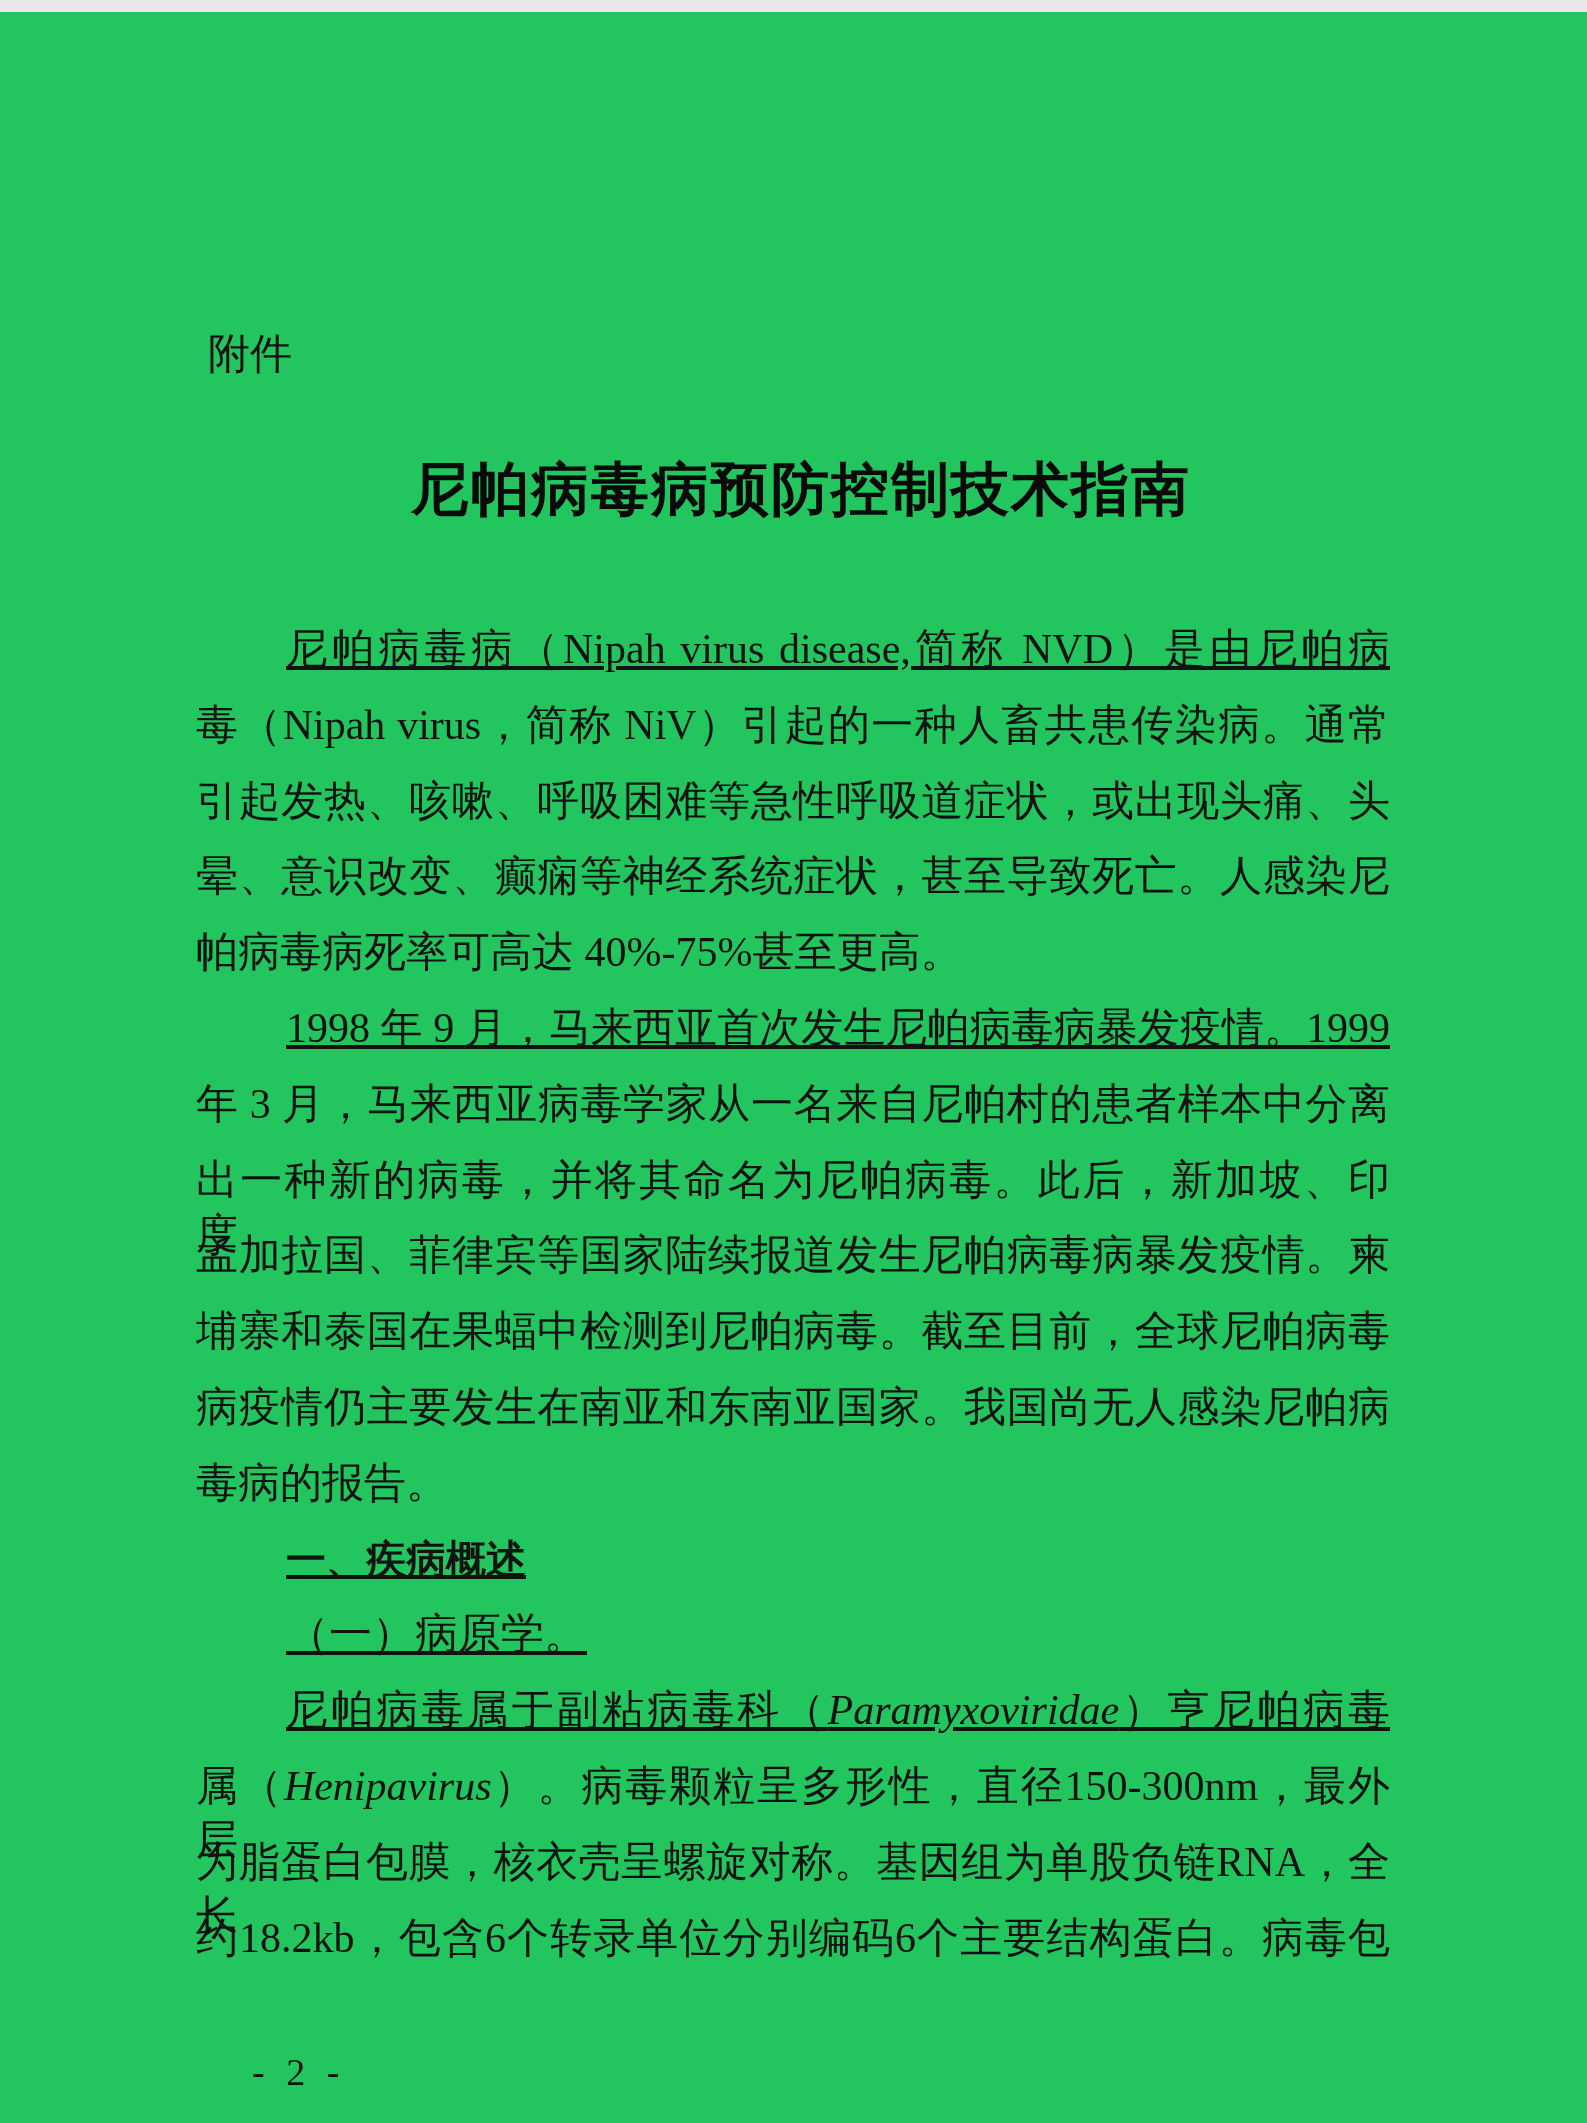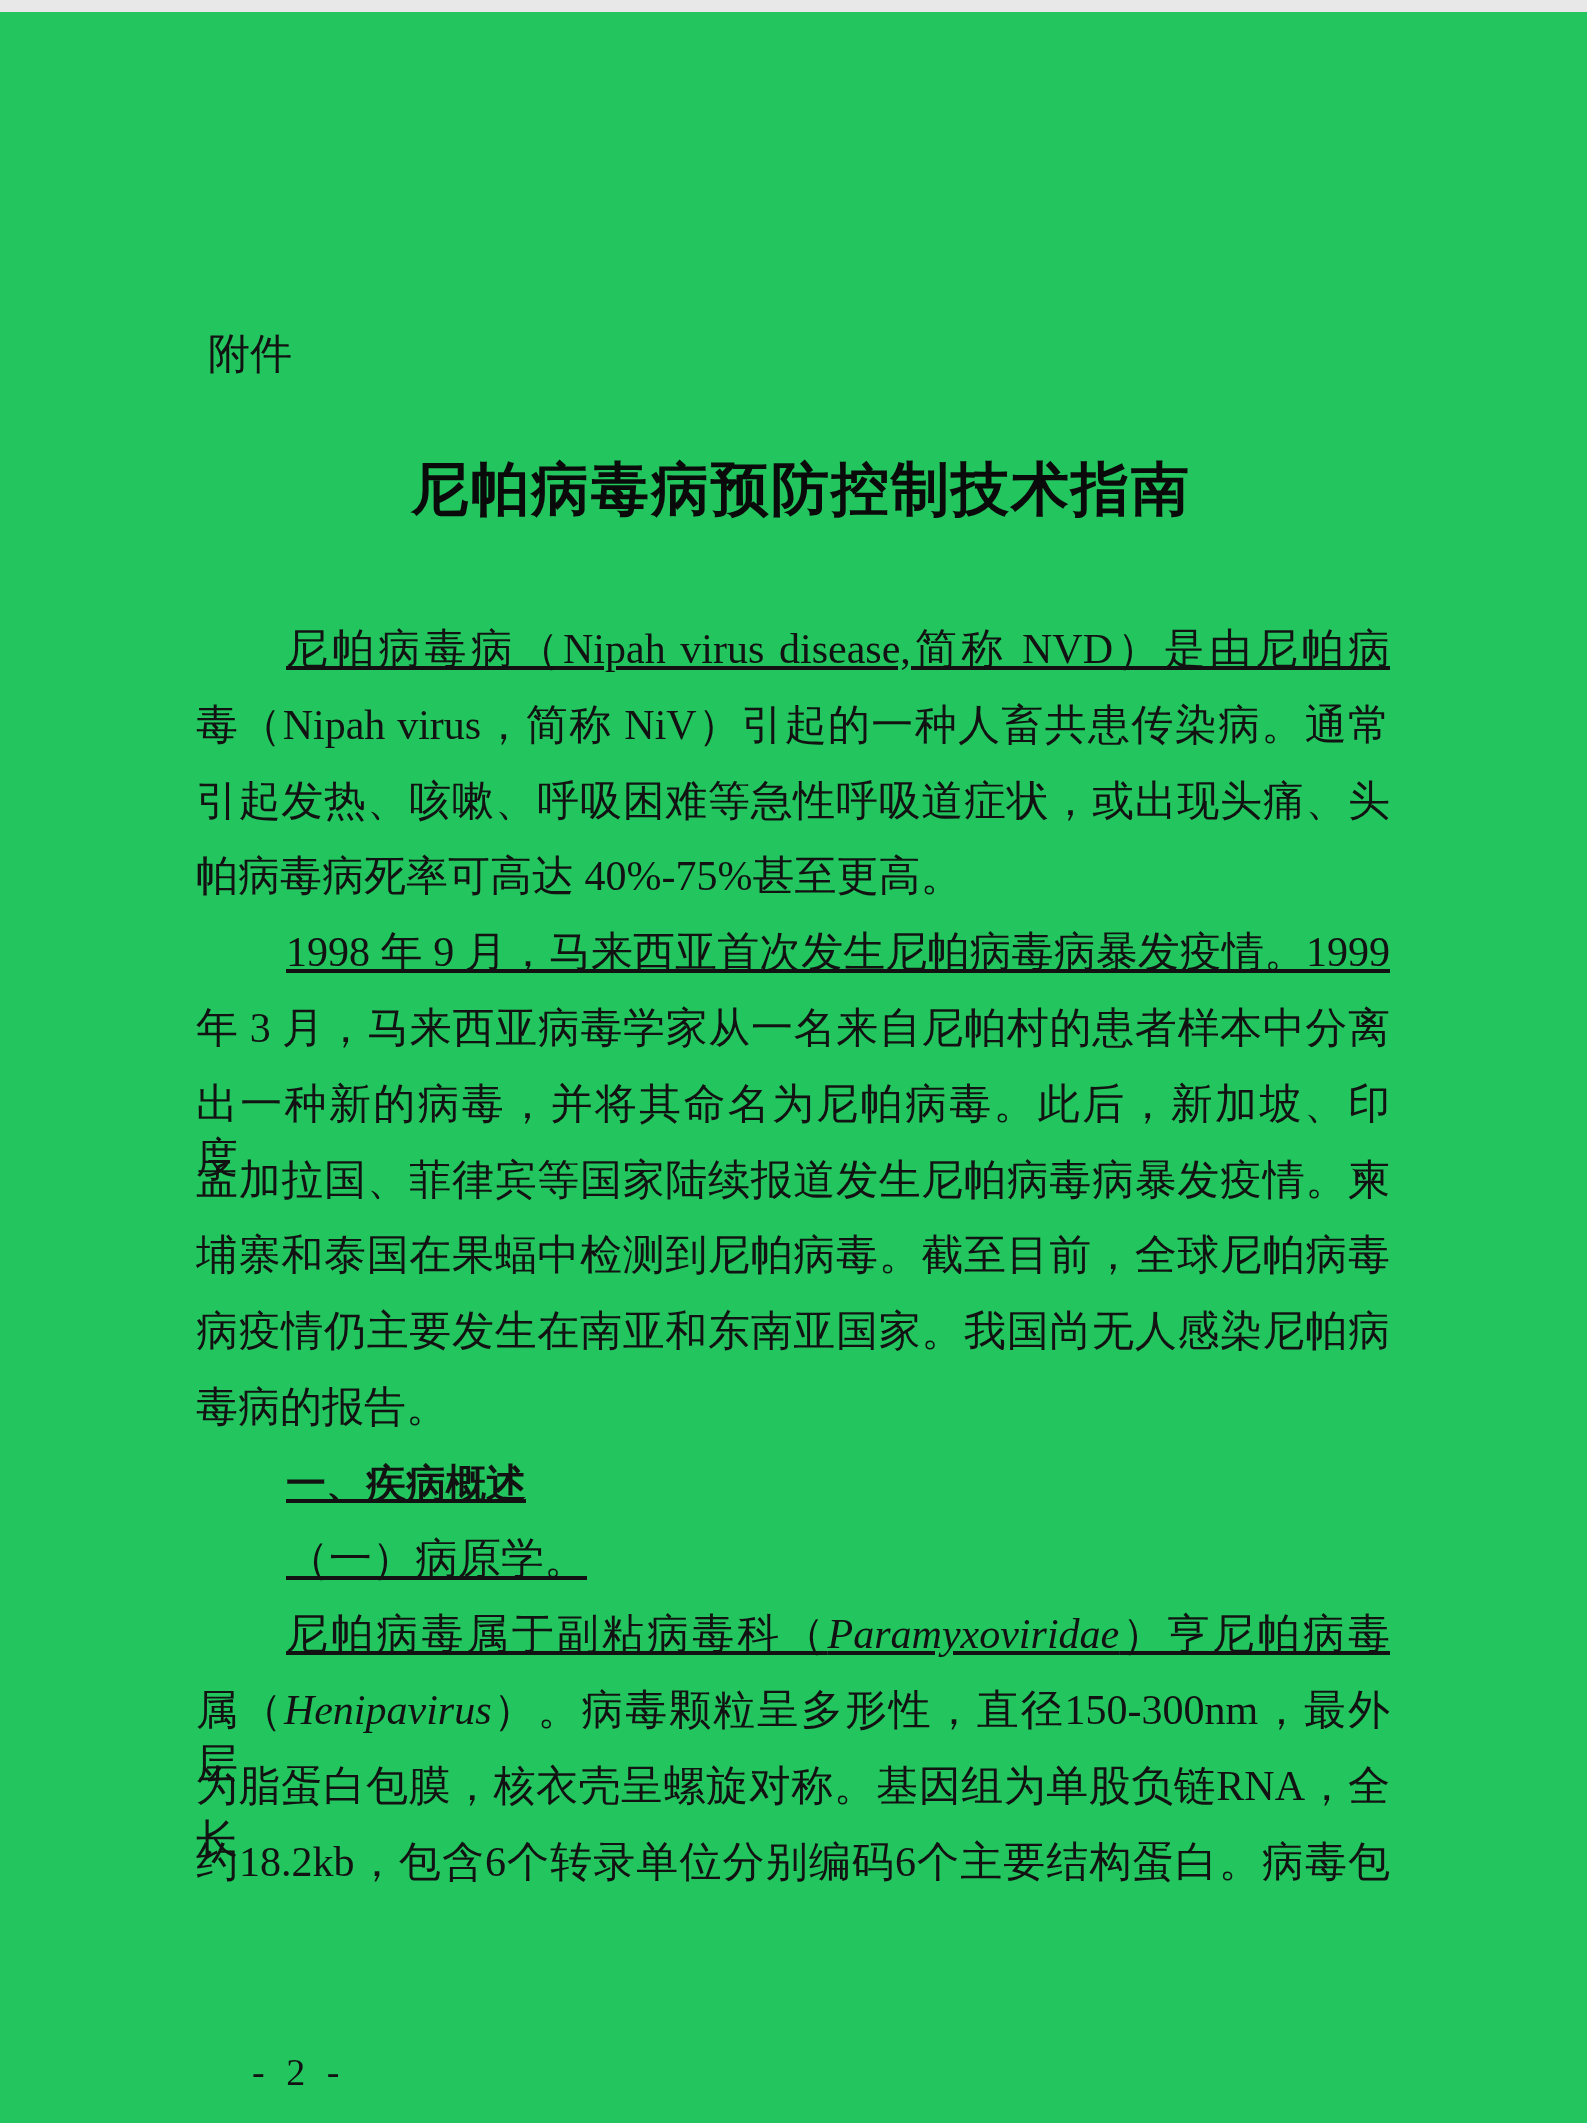--- a/index.html
+++ b/index.html
@@ -87,20 +87,21 @@
 
 <div class="page">
   <div class="attachment-label">附件</div>
 
   <h1 class="doc-title">尼帕病毒病预防控制技术指南</h1>
 
   <div class="body-block">
       <div class="line body indent justify"><span>尼帕病毒病（Nipah virus disease,简称 NVD）是由尼帕病</span></div>
       <div class="line body justify"><span>毒（Nipah virus，简称 NiV）引起的一种人畜共患传染病。通常</span></div>
       <div class="line body justify"><span>引起发热、咳嗽、呼吸困难等急性呼吸道症状，或出现头痛、头</span></div>
+      <div class="line body justify"><span>晕、意识改变、癫痫等神经系统症状，甚至导致死亡。人感染尼</span></div>
       <div class="line body"><span>帕病毒病死率可高达 40%-75%甚至更高。</span></div>
       <div class="line body indent justify"><span>1998 年 9 月，马来西亚首次发生尼帕病毒病暴发疫情。1999</span></div>
       <div class="line body justify"><span>年 3 月，马来西亚病毒学家从一名来自尼帕村的患者样本中分离</span></div>
       <div class="line body justify"><span>出一种新的病毒，并将其命名为尼帕病毒。此后，新加坡、印度、</span></div>
       <div class="line body justify"><span>孟加拉国、菲律宾等国家陆续报道发生尼帕病毒病暴发疫情。柬</span></div>
       <div class="line body justify"><span>埔寨和泰国在果蝠中检测到尼帕病毒。截至目前，全球尼帕病毒</span></div>
       <div class="line body justify"><span>病疫情仍主要发生在南亚和东南亚国家。我国尚无人感染尼帕病</span></div>
       <div class="line body"><span>毒病的报告。</span></div>
       <div class="line h1 indent"><span>一、疾病概述</span></div>
       <div class="line h2 indent"><span>（一）病原学。</span></div>

